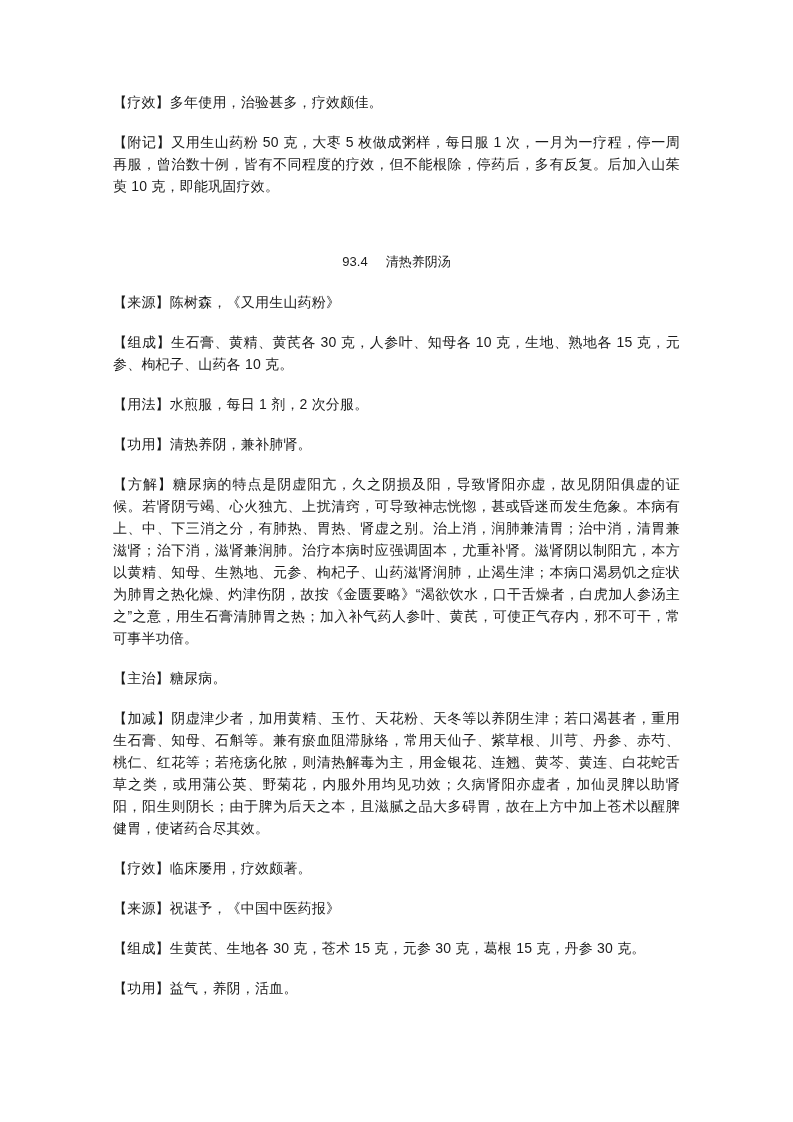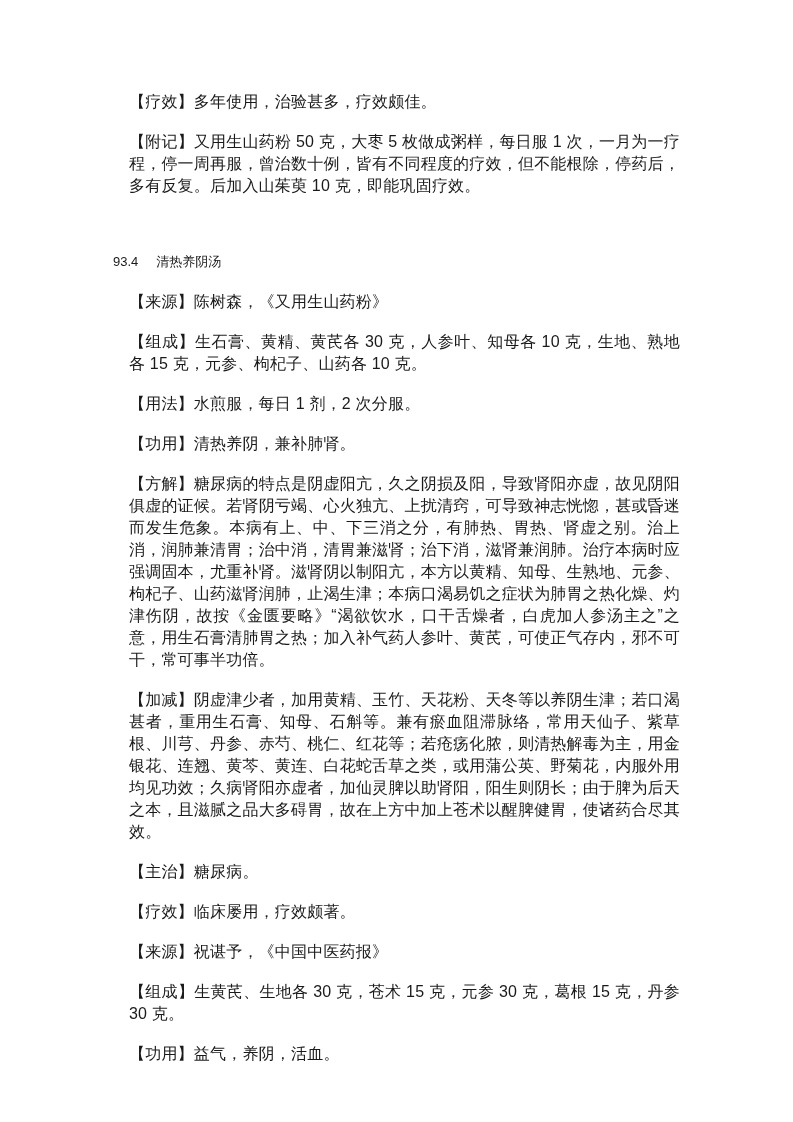--- a/index.html
+++ b/index.html
@@ -15,35 +15,35 @@
     color: #1a1a1a;
   }
   .page {
     box-sizing: border-box;
     width: 793px;
     height: 1122px;
     padding: 91px 113px 0 113px;
     background: #ffffff;
   }
   .para {
-    margin: 0 0 18px 16px;
-    font-size: 16px;
+    margin: 0 0 18px 0;
+    font-size: 14px;
     line-height: 22px;
     text-align: justify;
     letter-spacing: 0.2px;
   }
   .para .lbl {
     letter-spacing: 0.2px;
   }
   .sec-heading {
     margin: 54px 0 18px 0;
     font-size: 13px;
     line-height: 22px;
     font-weight: normal;
-    text-align: left;
+    text-align: center;
   }
   .sec-num {
     display: inline-block;
     margin-right: 18px;
   }
 </style>
 </head>
 <body>
 
 <div class="page">
@@ -57,23 +57,23 @@
   <p class="para"><span class="lbl">【来源】</span><span>陈树森，《又用生山药粉》</span></p>
 
   <p class="para"><span class="lbl">【组成】</span><span>生石膏、黄精、黄芪各 30 克，人参叶、知母各 10 克，生地、熟地各 15 克，元参、枸杞子、山药各 10 克。</span></p>
 
   <p class="para"><span class="lbl">【用法】</span><span>水煎服，每日 1 剂，2 次分服。</span></p>
 
   <p class="para"><span class="lbl">【功用】</span><span>清热养阴，兼补肺肾。</span></p>
 
   <p class="para"><span class="lbl">【方解】</span><span>糖尿病的特点是阴虚阳亢，久之阴损及阳，导致肾阳亦虚，故见阴阳俱虚的证候。若肾阴亏竭、心火独亢、上扰清窍，可导致神志恍惚，甚或昏迷而发生危象。本病有上、中、下三消之分，有肺热、胃热、肾虚之别。治上消，润肺兼清胃；治中消，清胃兼滋肾；治下消，滋肾兼润肺。治疗本病时应强调固本，尤重补肾。滋肾阴以制阳亢，本方以黄精、知母、生熟地、元参、枸杞子、山药滋肾润肺，止渴生津；本病口渴易饥之症状为肺胃之热化燥、灼津伤阴，故按《金匮要略》“渴欲饮水，口干舌燥者，白虎加人参汤主之”之意，用生石膏清肺胃之热；加入补气药人参叶、黄芪，可使正气存内，邪不可干，常可事半功倍。</span></p>
 
+  <p class="para"><span class="lbl">【主治】</span><span>糖尿病。</span></p>
+
   <p class="para"><span class="lbl">【加减】</span><span>阴虚津少者，加用黄精、玉竹、天花粉、天冬等以养阴生津；若口渴甚者，重用生石膏、知母、石斛等。兼有瘀血阻滞脉络，常用天仙子、紫草根、川芎、丹参、赤芍、桃仁、红花等；若疮疡化脓，则清热解毒为主，用金银花、连翘、黄芩、黄连、白花蛇舌草之类，或用蒲公英、野菊花，内服外用均见功效；久病肾阳亦虚者，加仙灵脾以助肾阳，阳生则阴长；由于脾为后天之本，且滋腻之品大多碍胃，故在上方中加上苍术以醒脾健胃，使诸药合尽其效。</span></p>
-
-  <p class="para"><span class="lbl">【主治】</span><span>糖尿病。</span></p>
 
   <p class="para"><span class="lbl">【疗效】</span><span>临床屡用，疗效颇著。</span></p>
 
 
   <p class="para"><span class="lbl">【来源】</span><span>祝谌予，《中国中医药报》</span></p>
 
   <p class="para"><span class="lbl">【组成】</span><span>生黄芪、生地各 30 克，苍术 15 克，元参 30 克，葛根 15 克，丹参 30 克。</span></p>
 
 
   <p class="para"><span class="lbl">【功用】</span><span>益气，养阴，活血。</span></p>

